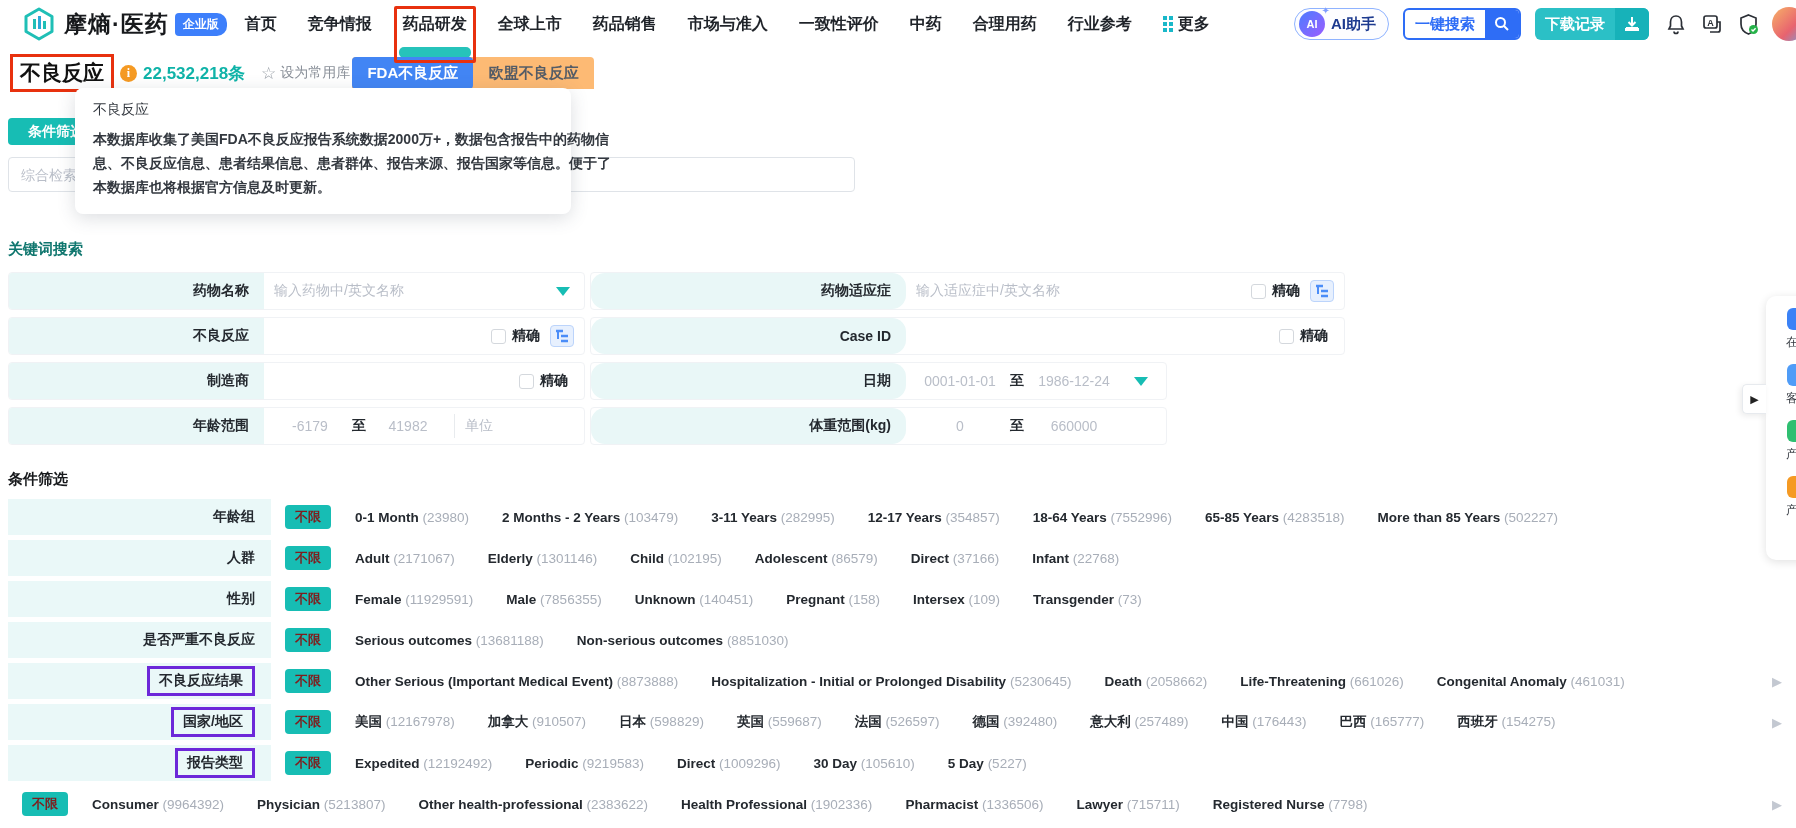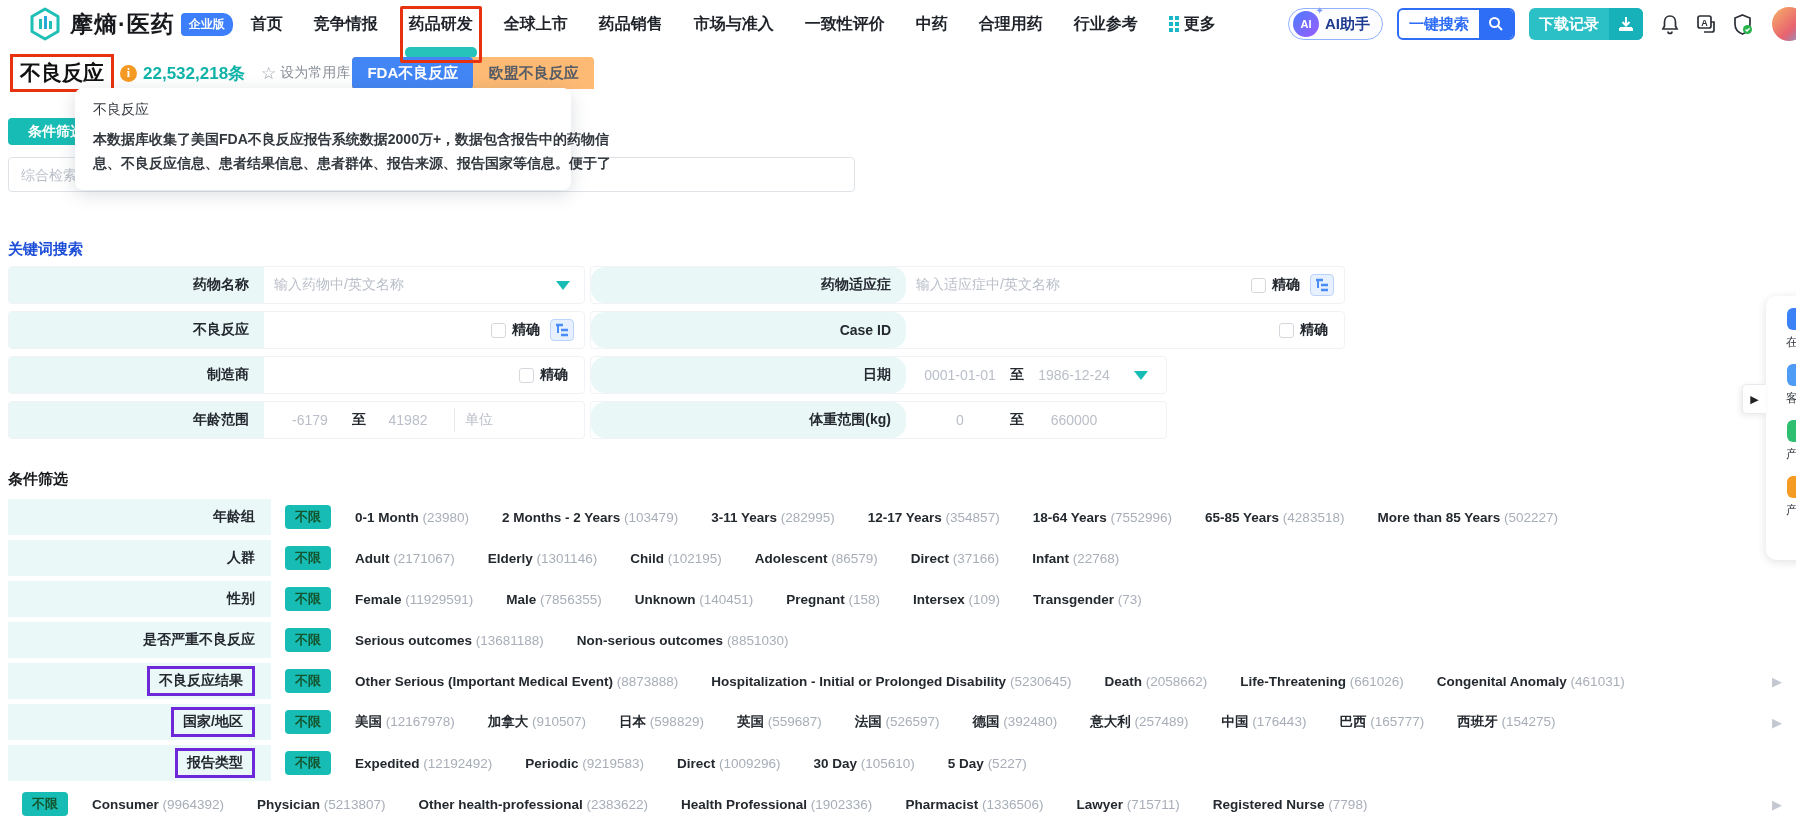--- a/index.html
+++ b/index.html
@@ -1,21 +1,21 @@
 <!DOCTYPE html>
 <html><head>
 <meta charset="utf-8">
 <style>
   * { margin:0; padding:0; box-sizing:border-box; }
   html,body { width:1796px; height:828px; }
   body { font-family:"Liberation Sans","DejaVu Sans",sans-serif; background:#fff; color:#24292f; }
   .page { position:relative; width:1796px; height:828px; overflow:hidden; background:#fff; }
 
   
-  .header { position:relative; height:48px; display:flex; align-items:center; padding:0 28px; background:#fff; }
+  .header { position:relative; height:48px; display:flex; align-items:center; padding:0 22px; background:#fff; }
   .logo { display:flex; align-items:center; }
   .logo-mark { width:34px; height:34px; margin-right:8px; }
   .logo-text { font-size:23px; font-weight:bold; color:#17191c; letter-spacing:1px; }
   .logo-badge { margin-left:6px; background:#3d7ffb; color:#fff; font-size:12px; font-weight:bold; padding:3px 8px; border-radius:4px 10px 10px 4px; }
   .main-nav { display:flex; align-items:flex-start; margin-left:18px; }
   .nav-item { position:relative; font-size:16px; font-weight:bold; color:#1f2329; margin-right:31px; cursor:pointer; white-space:nowrap; }
   .nav-annot { position:absolute; left:-9px; right:-9px; top:-8px; bottom:-28px; border:3px solid #e8310e; border-radius:2px; pointer-events:none; z-index:40; }
   .nav-indicator { position:absolute; left:-4px; right:-4px; top:calc(100% + 12px); height:11px; background:#26c3ba; border-radius:5px; }
   .nav-more { display:flex; align-items:center; }
   .grid-icon { display:inline-grid; grid-template-columns:4px 4px; grid-gap:2px; margin-right:5px; }
@@ -49,23 +49,23 @@
   .tooltip { position:absolute; left:75px; top:88px; width:496px; background:#fff; border-radius:8px; box-shadow:0 4px 18px rgba(60,70,90,.18); padding:13px 18px 15px 18px; z-index:50; }
   .tooltip .tt { font-size:14px; color:#33383f; margin-bottom:8px; }
   .tooltip .tl { font-size:14px; color:#33383f; line-height:1.72; white-space:nowrap;font-weight:bold; }
 
   
   .cond-btn { position:absolute; left:8px; top:118px; width:96px; height:27px; background:#17bdb4; color:#fff; font-size:14px; font-weight:bold; display:flex; align-items:center; justify-content:center; border-radius:4px; z-index:10; cursor:pointer; }
   .main-search { position:absolute; left:8px; top:157px; width:847px; height:35px; border:1px solid #dfe3e8; border-radius:4px; padding:0 12px; font-size:14px; color:#333; z-index:10; background:#fff; font-family:inherit; }
   .main-search::placeholder { color:#b9bec8; }
 
   
-  .kw-heading { position:absolute; left:8px; top:240px; font-size:15px; font-weight:bold; color:#1d4ed8; }
+  .kw-heading { position:absolute; left:8px; top:240px; font-size:15px; font-weight:bold; color:#0f766e; }
   .form { position:absolute; left:8px; top:266px; }
-  .f-row { display:flex; margin-bottom:7px; }
+  .f-row { display:flex; margin-bottom:7px;margin-top:6px; }
   .field { display:flex; height:38px; border:1px solid #f0f2f5; border-radius:4px; overflow:hidden; background:#fff; }
   .field .lab { background:#e9f7f7; display:flex; align-items:center; justify-content:flex-end; padding-right:15px; font-size:14px; font-weight:bold; color:#24292f; white-space:nowrap; }
   .field .inp { flex:1; display:flex; align-items:center; padding:0 10px; }
   .w-l { width:577px; margin-right:5px; }
   .w-r { width:755px; }
   .w-rs { width:577px; }
   .lab-l { width:255px; }
   .lab-r { width:315px;border-radius:14px; }
   .ph { color:#b9bec8; font-size:14px; }
   .flexfill { flex:1; }
@@ -78,21 +78,21 @@
   .range-sep { font-size:14px; font-weight:bold; color:#24292f; margin:0 6px; }
   .vdiv { width:1px; height:24px; background:#e8ebee; margin:0 10px; }
 
   
   .cond-heading { position:absolute; left:8px; top:470px; font-size:15px; font-weight:bold; color:#17191c; }
   .filter-rows { position:absolute; left:8px; top:499px; width:1780px; }
   .fr { display:flex; align-items:stretch; height:36px; margin-bottom:5px; position:relative; }
   .fr .flab { width:263px; background:#eaf8f8; display:flex; align-items:center; justify-content:flex-end; padding-right:16px; font-size:14px; font-weight:bold; color:#24292f; white-space:nowrap; }
   .fr .flab .rb { border:3px solid #6d28d9; padding:3px 9px; }
   .fr .fopts { flex:1; display:flex; align-items:center; padding-left:14px; white-space:nowrap; overflow:hidden; background:#fff; }
-  .unl { width:46px; height:24px; background:#17bdb4; color:#14532d; font-size:13px; font-weight:bold; display:flex; align-items:center; justify-content:center; border-radius:4px; margin-right:24px; flex:none; cursor:pointer; }
+  .unl { width:46px; height:24px; background:#17bdb4; color:#7f1d1d; font-size:13px; font-weight:bold; display:flex; align-items:center; justify-content:center; border-radius:4px; margin-right:24px; flex:none; cursor:pointer; }
   .opt { margin-right:33px; font-size:13.5px; cursor:pointer; }
   .opt .on { font-weight:bold; color:#24292f; }
   .opt .oc { color:#a8aeb8; }
   .more-ch { position:absolute; right:6px; top:50%; transform:translateY(-50%); color:#c3c8d1; font-size:13px; cursor:pointer; }
 
   
   .collapse-btn { position:absolute; left:1742px; top:384px; width:24px; height:30px; background:#fff; border:1px solid #e7eaee; border-right:none; border-radius:5px 0 0 5px; box-shadow:-2px 2px 6px rgba(0,0,0,.08); display:flex; align-items:center; justify-content:center; font-size:11px; color:#222; cursor:pointer; z-index:30; }
   .side-panel { position:absolute; left:1766px; top:296px; width:64px; height:264px; background:#fff; border-radius:10px; box-shadow:0 2px 10px rgba(0,0,0,.12); padding-top:12px; z-index:29; }
   .sp-item { display:flex; flex-direction:column; align-items:center; margin-bottom:13px; cursor:pointer; }
   .sp-ic { width:22px; height:22px; border-radius:6px; margin-bottom:4px; }
@@ -198,20 +198,21 @@
       </div>
   </div>
 
   <div class="cond-btn">条件筛选</div>
   <input class="main-search" type="text" placeholder="综合检索：" style="">
 
   <div class="tooltip">
     <div class="tt">不良反应</div>
     <div class="tl">本数据库收集了美国FDA不良反应报告系统数据2000万+，数据包含报告中的药物信</div>
     <div class="tl">息、不良反应信息、患者结果信息、患者群体、报告来源、报告国家等信息。便于了</div>
+    <div class="tl">本数据库也将根据官方信息及时更新。</div>
   </div>
 
   <div class="kw-heading">关键词搜索</div>
   <div class="form">
     <div class="f-row">
       <div class="field w-l">
         <div class="lab lab-l">药物名称</div>
         <div class="inp">
           <span class="ph flexfill">输入药物中/英文名称</span>
           <span class="tri-down"></span>

